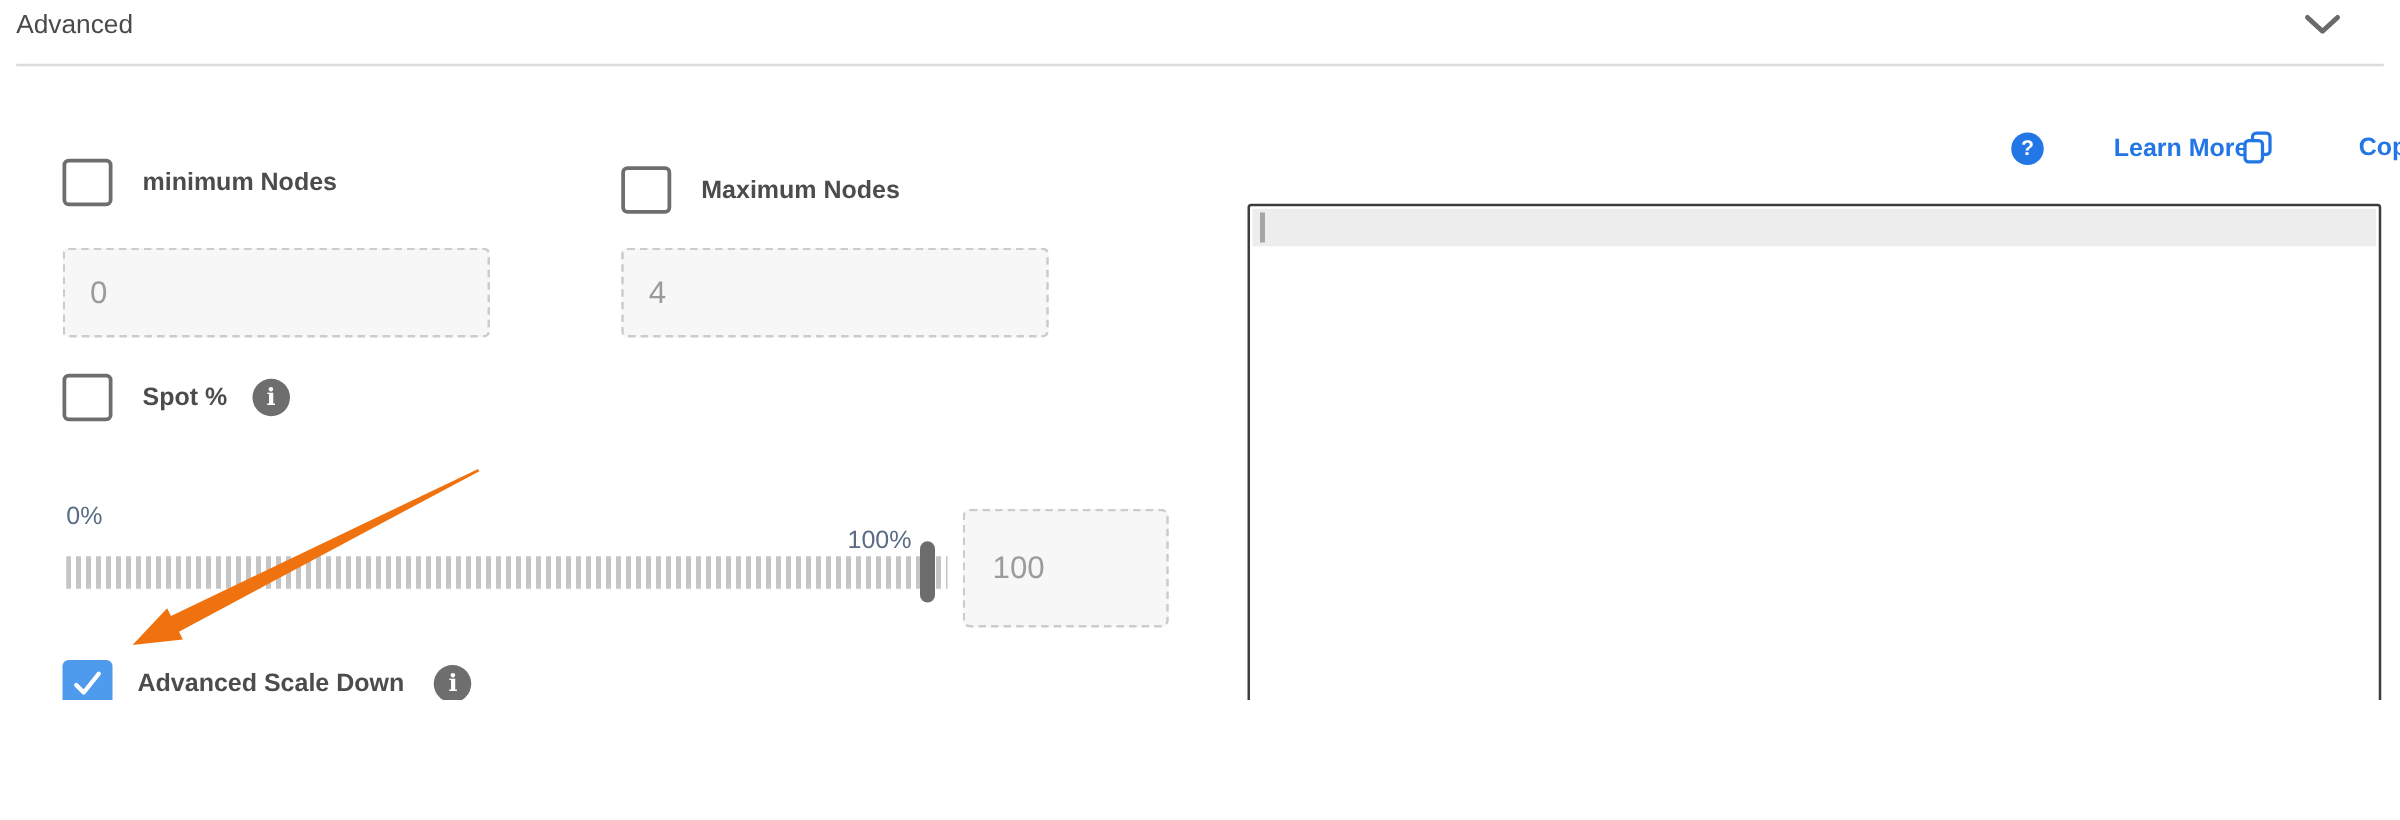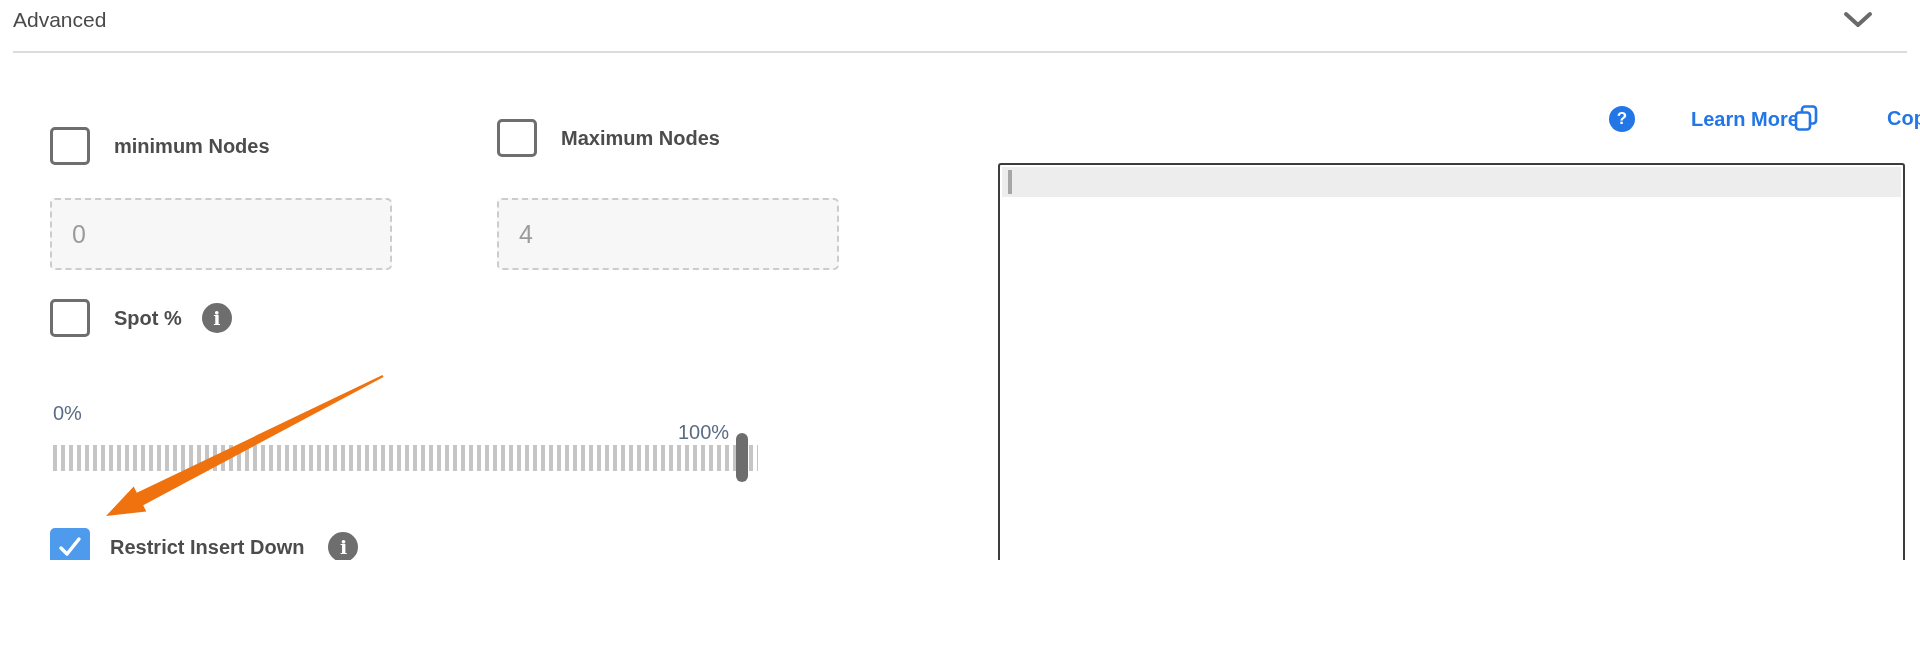--- a/index.html
+++ b/index.html
@@ -53,48 +53,49 @@
           <polyline points="3,3 15,14 27,3" fill="none" stroke="#6a6a6a" stroke-width="4" stroke-linecap="round" stroke-linejoin="round"></polyline>
         </svg>
     </span>
   </div>
   <div class="divider"></div>
 
   <div class="row" style="left:50px;top:127px;">
     <div class="cb"></div>
     <div class="cb-label">minimum Nodes</div>
   </div>
-  <div class="row" style="left:497px;top:119px;justify-content:center;">
+  <div class="row" style="left:497px;top:133px;justify-content:center;">
     <div class="cb"></div>
     <div class="cb-label">Maximum Nodes</div>
   </div>
 
   <input class="dash-input" style="left: 50px; top: 198px; width: 342px; height: 72px;" readonly="" value="0">
   <input class="dash-input" style="left: 497px; top: 198px; width: 342px; height: 72px;" readonly="" value="4">
 
   <div class="row" style="left:50px;top:299px;justify-content:space-between;">
     <div class="cb"></div>
     <div class="cb-label">Spot %</div>
     <div class="info-icon" style="margin-left:-4px;">i</div>
   </div>
 
   <div class="slider-label" style="left:53px;top:402px;">0%</div>
   <div class="slider-label" style="left:678px;top:402px;margin-top:19px;">100%</div>
   <div class="slider-track"></div>
   <div class="slider-handle"></div>
+  <input class="dash-input" style="left: 770px; top: 407px; width: 165px; height: 95px; border-radius: 6px; padding-left: 22px;" readonly="" value="100">
 
   <div class="row" style="left:50px;top:528px;">
     <div class="cb checked" style="margin-right:-4px;">
       <span>
         <svg width="26" height="24" viewBox="0 0 26 24">
             <polyline points="4,13 10,19 22,4" fill="none" stroke="#ffffff" stroke-width="3.5" stroke-linecap="round" stroke-linejoin="round"></polyline>
           </svg>
       </span>
     </div>
-    <div class="cb-label">Restrict Insert Down</div>
+    <div class="cb-label">Advanced Scale Down</div>
     <div class="info-icon">i</div>
   </div>
 
   <svg class="arrow-svg" width="1920" height="656" viewBox="0 0 1920 656">
     <path d="M382.5,375.1 L136.8,492.7 L133.7,486.5 L106,516 L146.3,511.5 L143.2,505.3 L383.5,376.9 Z" fill="#f0720e"></path>
   </svg>
 
 
   <div class="link-group" style="left:1609px;top:106px;">
     <div class="q-icon">?</div>

